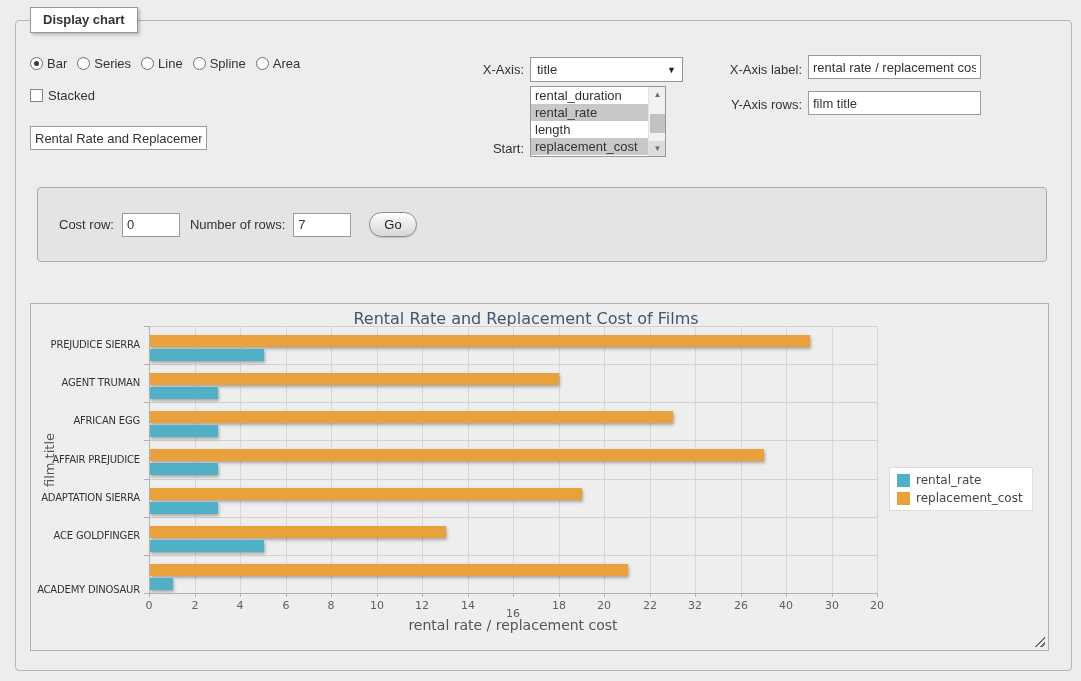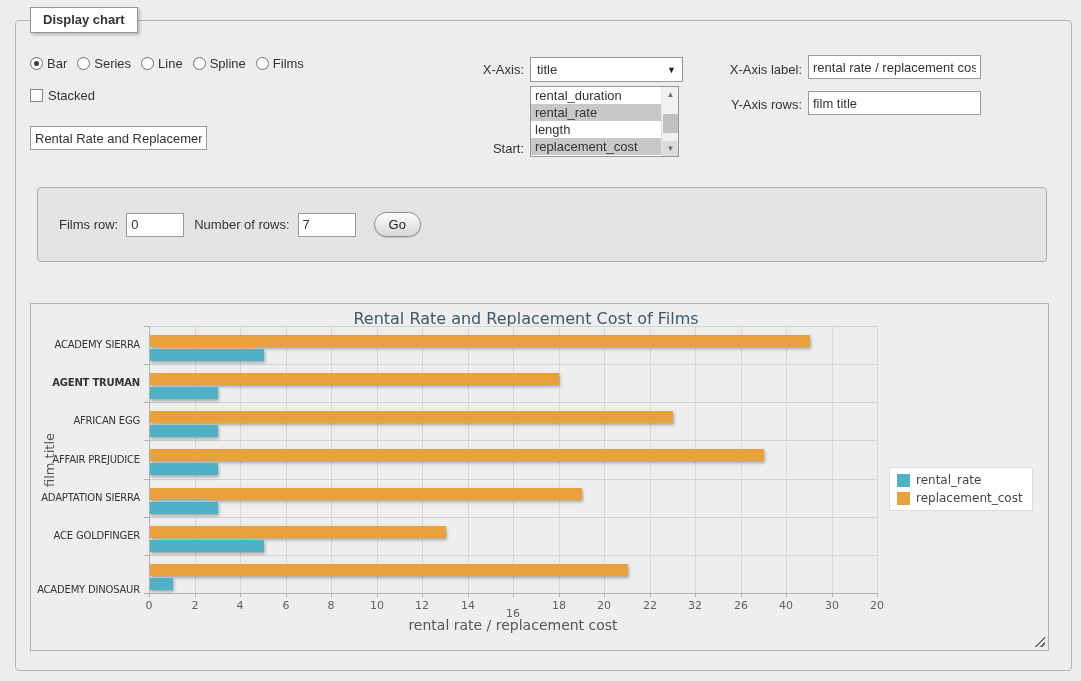--- a/index.html
+++ b/index.html
@@ -24,21 +24,21 @@
   .lbl { position:absolute; color:#333; white-space:nowrap; }
   .r { text-align:right; }
 
   #title-input { position:absolute; left:30px; top:126px; width:177px; }
 
   
   .select { position:absolute; left:530px; top:57px; width:153px; height:25px; background:#fff; border:1px solid #979797; line-height:23px; padding-left:6px; }
   .select .arrow { position:absolute; right:6px; top:0; font-size:9px; color:#222; line-height:24px; }
 
   
-  .listbox { position:absolute; left:530px; top:86px; width:149px; height:71px; background:#fff; border:1px solid #979797; overflow:hidden; }
+  .listbox { position:absolute; left:530px; top:86px; width:136px; height:71px; background:#fff; border:1px solid #979797; overflow:hidden; }
   .lb-opt { height:17px; line-height:17px; padding-left:4px; width:131px; white-space:nowrap; overflow:hidden; }
   .lb-opt.sel { background:#c8c8c8; }
   .scrollbar { position:absolute; right:0; top:0; width:17px; height:69px; background:#f1f1f1; border-left:1px solid #e2e2e2; }
   .sb-btn { position:absolute; left:0; width:17px; height:15px; background:#f1f1f1; color:#6d6d6d; font-size:8px; text-align:center; line-height:15px; }
   .sb-btn.down { bottom:0; background:#dcdcdc; }
   .sb-thumb { position:absolute; left:1px; top:27px; width:15px; height:19px; background:#c1c1c1; }
 
   #xlabel-input { position:absolute; left:808px; top:55px; width:173px; }
   #ylabel-input { position:absolute; left:808px; top:91px; width:173px; }
 
@@ -88,21 +88,21 @@
       <span class="radio-item">
         <span class="radio-circle"></span>
         <span>Line</span>
       </span>
       <span class="radio-item">
         <span class="radio-circle"></span>
         <span>Spline</span>
       </span>
       <span class="radio-item">
         <span class="radio-circle"></span>
-        <span>Films</span>
+        <span>Area</span>
       </span>
     </div>
 
   <div class="check-row">
     <span class="checkbox"></span>
     <span>Stacked</span>
   </div>
 
   <input id="title-input" class="txt" value="Rental Rate and Replacement Cost of Films" style="">
 
@@ -127,21 +127,21 @@
     </div>
   </div>
 
   <div class="lbl r" style="left:724px; top:62px; width:78px;">X-Axis label:</div>
   <input id="xlabel-input" class="txt" value="rental rate / replacement cost" style="">
 
   <div class="lbl r" style="left:724px; top:97px; width:78px;">Y-Axis rows:</div>
   <input id="ylabel-input" class="txt" value="film title" style="">
 
   <div class="rows-panel">
-    <span>Films row:</span>
+    <span>Cost row:</span>
     <input class="txt" value="0" style="">
     <span class="gap"></span>
     <span>Number of rows:</span>
     <input class="txt" value="7" style="">
     <button class="go-btn">Go</button>
   </div>
 
   <div class="chart-box">
     <div class="chart-title">Rental Rate and Replacement Cost of Films</div>
     <div id="plot" class="plot" style="left: 118px; top: 22px; width: 728px; height: 267px; position: absolute;">
@@ -234,21 +234,21 @@
       <div class="tick" style="left: 113px; top: 22px; width: 5px; height: 1px;"></div>
       <div class="tick" style="left: 113px; top: 60px; width: 5px; height: 1px;"></div>
       <div class="tick" style="left: 113px; top: 98px; width: 5px; height: 1px;"></div>
       <div class="tick" style="left: 113px; top: 136px; width: 5px; height: 1px;"></div>
       <div class="tick" style="left: 113px; top: 175px; width: 5px; height: 1px;"></div>
       <div class="tick" style="left: 113px; top: 213px; width: 5px; height: 1px;"></div>
       <div class="tick" style="left: 113px; top: 251px; width: 5px; height: 1px;"></div>
       <div class="tick" style="left: 113px; top: 289px; width: 5px; height: 1px;"></div>
       <div class="axis-line-y" style="left: 118px; top: 22px; height: 267px;"></div>
       <div class="axis-line-x" style="left: 118px; top: 289px; width: 728px;"></div>
-      <div class="cat-label" style="left: 0px; top: 35px; width: 109px;">ACADEMY SIERRA</div>
-      <div class="cat-label" style="left: 0px; top: 73px; width: 109px; font-weight: bold;">AGENT TRUMAN</div>
+      <div class="cat-label" style="left: 0px; top: 35px; width: 109px;">PREJUDICE SIERRA</div>
+      <div class="cat-label" style="left: 0px; top: 73px; width: 109px;">AGENT TRUMAN</div>
       <div class="cat-label" style="left: 0px; top: 111px; width: 109px;">AFRICAN EGG</div>
       <div class="cat-label" style="left: 0px; top: 150px; width: 109px;">AFFAIR PREJUDICE</div>
       <div class="cat-label" style="left: 0px; top: 188px; width: 109px;">ADAPTATION SIERRA</div>
       <div class="cat-label" style="left: 0px; top: 226px; width: 109px;">ACE GOLDFINGER</div>
       <div class="cat-label" style="left: 0px; top: 280px; width: 109px;">ACADEMY DINOSAUR</div>
     </div>
 </div>
 
 </body></html>

